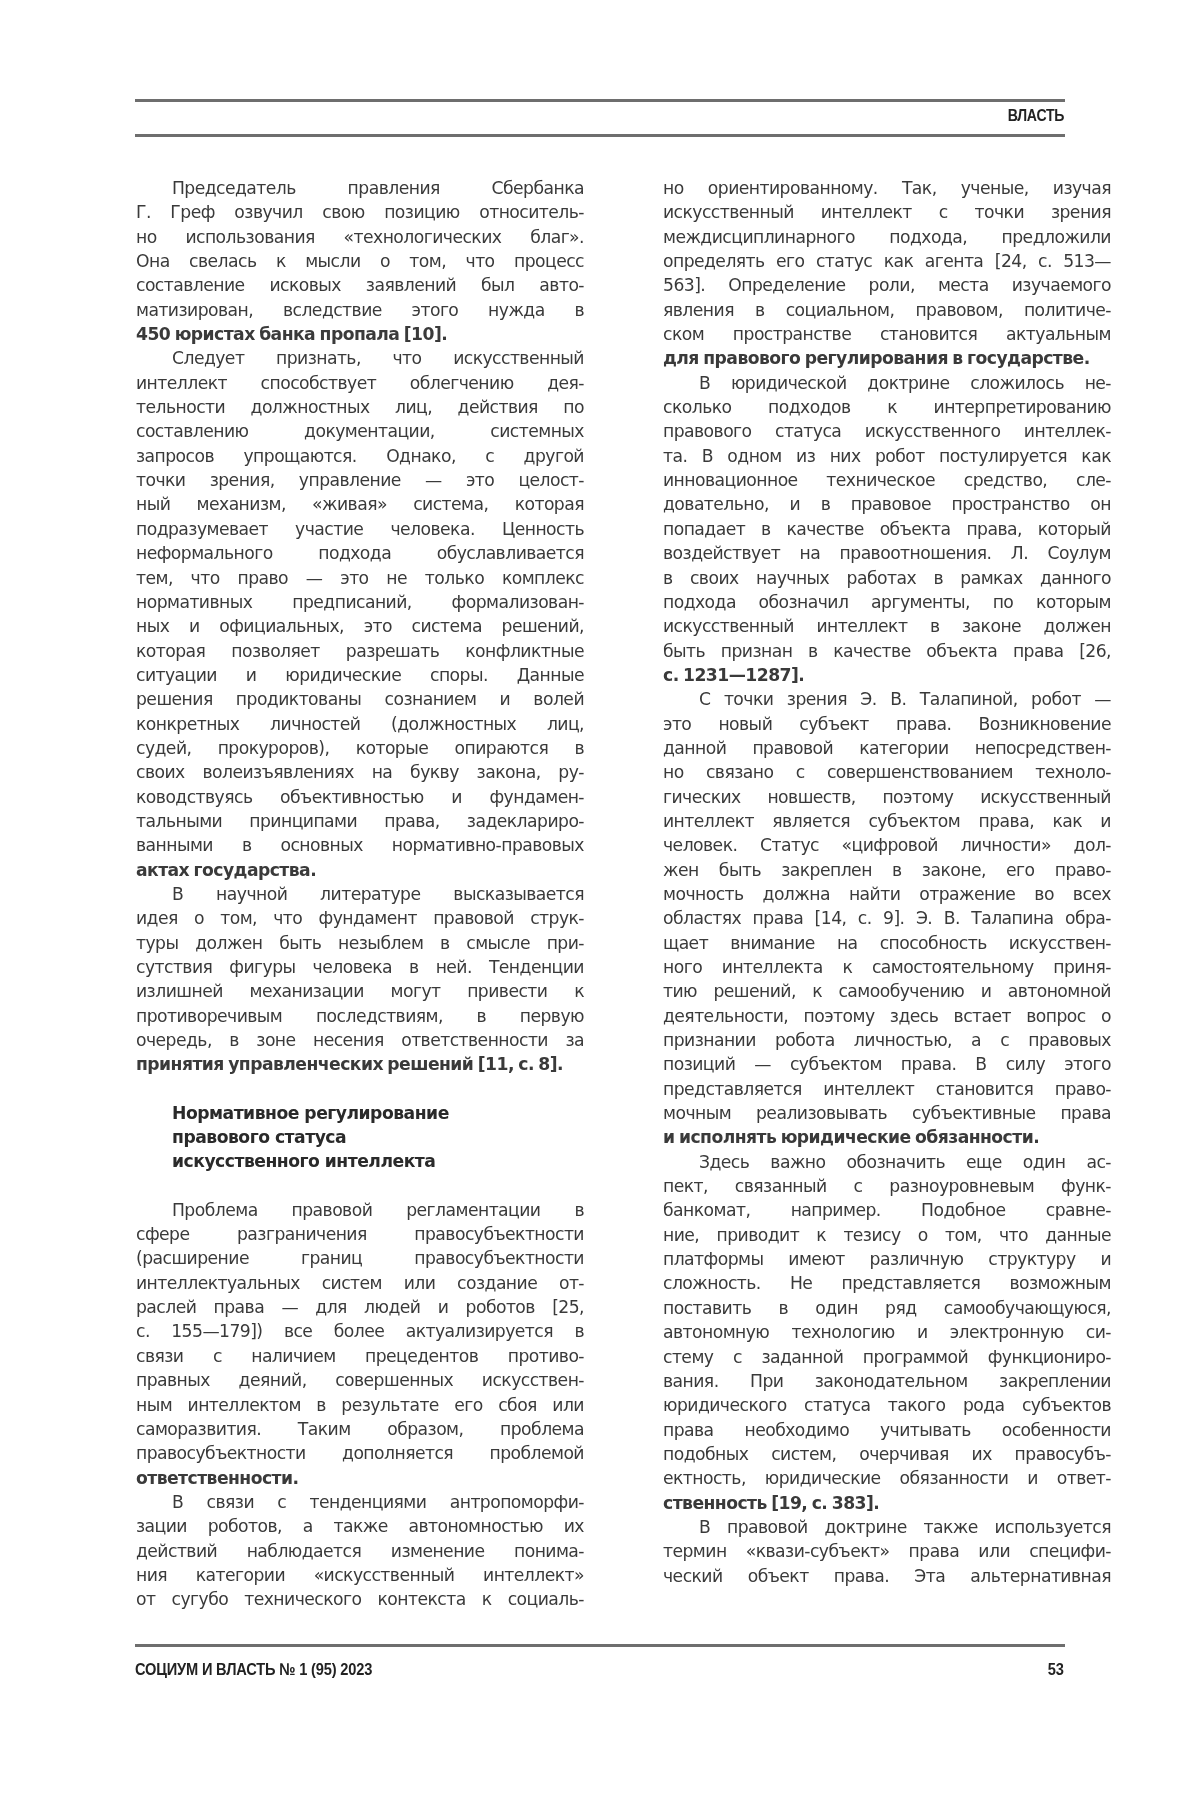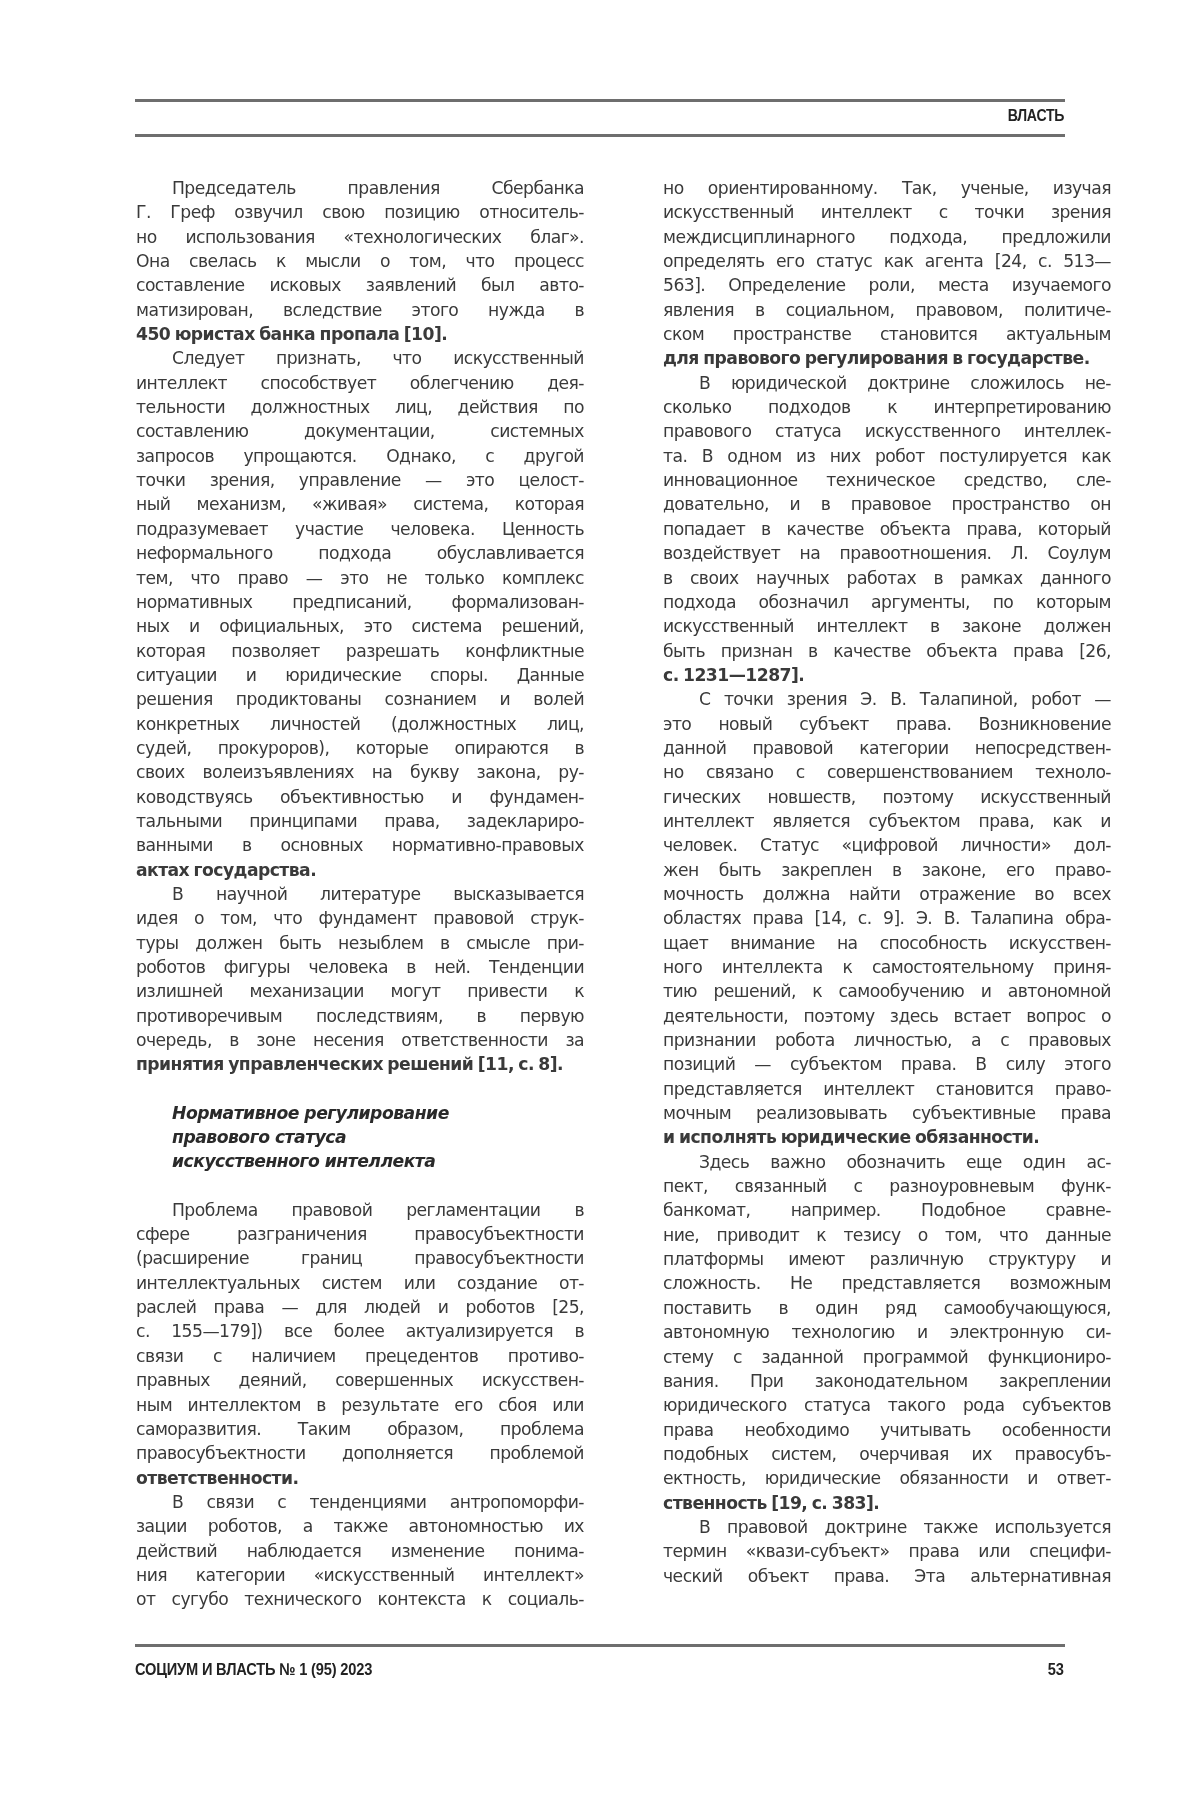--- a/index.html
+++ b/index.html
@@ -37,21 +37,21 @@
     white-space: nowrap; text-align: justify; text-align-last: justify;
     letter-spacing: -0.55px; word-spacing: -1px;
   }
   .line.last { text-align-last: left; font-weight: bold; }
   .line.indent { padding-left: 36px; }
   .heading {
     display: block; padding-left: 36px;
     font-weight: bold; color: #2a2a2a; font-size: 17.2px;
     line-height: 24.35px; letter-spacing: -0.5px;
   }
-  .heading-wrap { margin-top: 24px; margin-bottom: 24px; font-style: italic; }
+  .heading-wrap { margin-top: 24px; margin-bottom: 24px; }
 </style>
 </head>
 <body>
 
 <div class="rule top1"></div>
 <div class="running-head">ВЛАСТЬ</div>
 <div class="rule top2"></div>
 
 <div class="column left">
   <div id="left-before">
@@ -85,21 +85,21 @@
         <span class="line">своих волеизъявлениях на букву закона, ру-</span>
         <span class="line">ководствуясь объективностью и фундамен-</span>
         <span class="line">тальными принципами права, задеклариро-</span>
         <span class="line">ванными в основных нормативно-правовых</span>
         <span class="line last">актах государства.</span>
       </div>
       <div>
         <span class="line indent">В научной литературе высказывается</span>
         <span class="line">идея о том, что фундамент правовой струк-</span>
         <span class="line">туры должен быть незыблем в смысле при-</span>
-        <span class="line">роботов фигуры человека в ней. Тенденции</span>
+        <span class="line">сутствия фигуры человека в ней. Тенденции</span>
         <span class="line">излишней механизации могут привести к</span>
         <span class="line">противоречивым последствиям, в первую</span>
         <span class="line">очередь, в зоне несения ответственности за</span>
         <span class="line last">принятия управленческих решений [11, с. 8].</span>
       </div>
     </div>
   <div class="heading-wrap" id="left-heading">
       <span class="heading">Нормативное регулирование</span>
       <span class="heading">правового статуса</span>
       <span class="heading">искусственного интеллекта</span>

